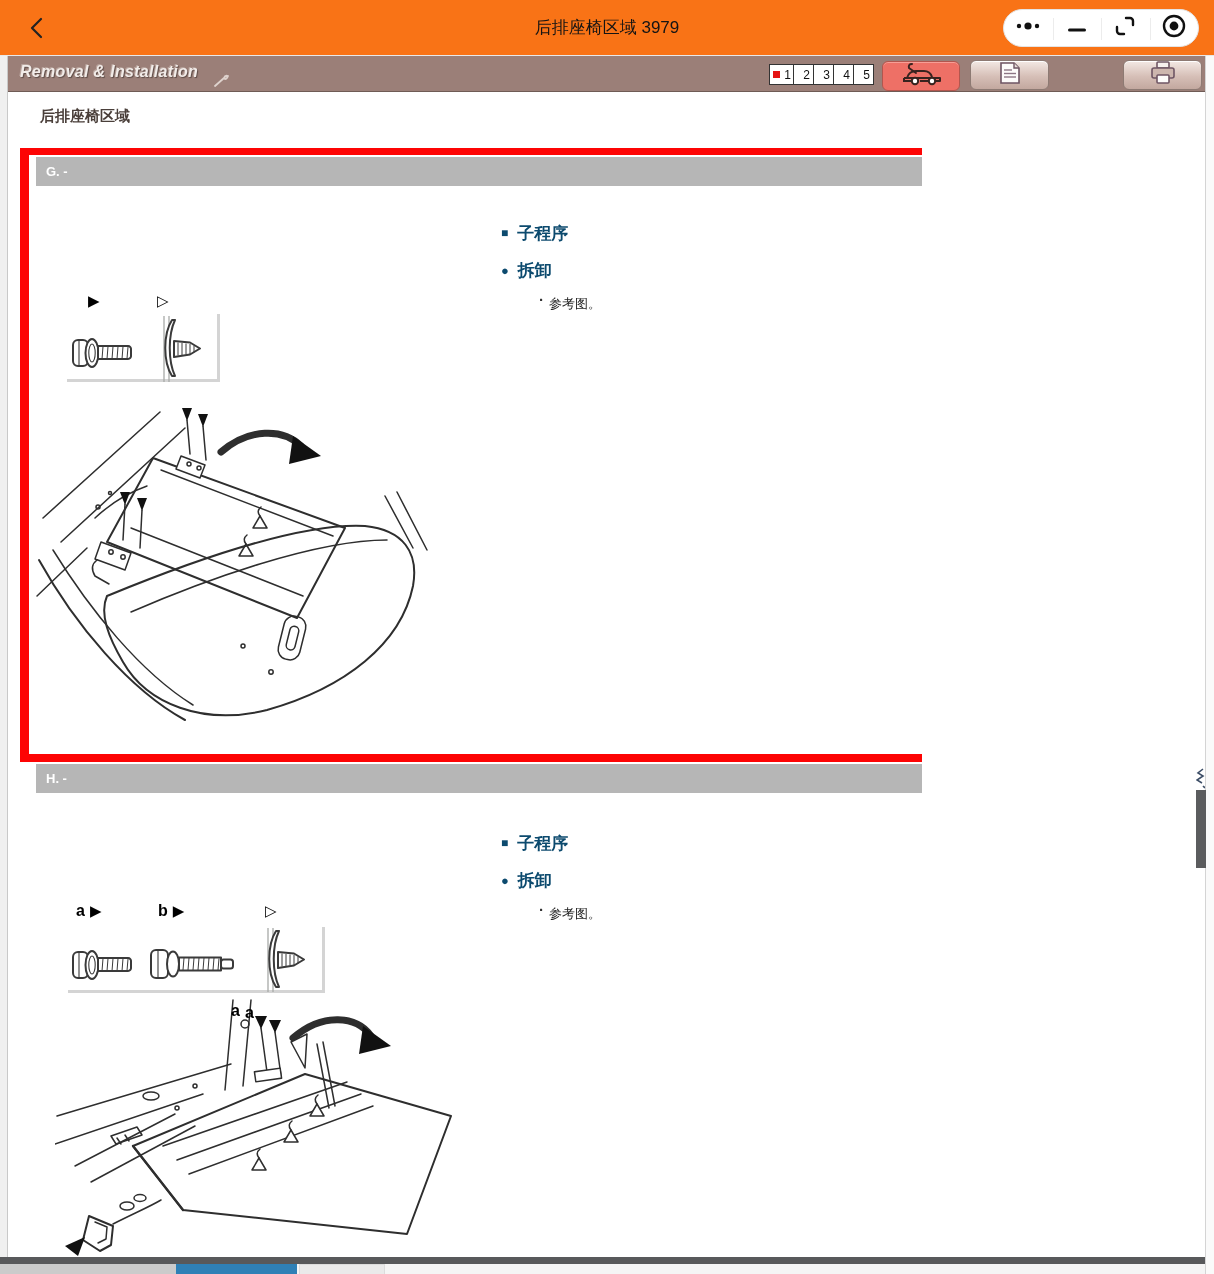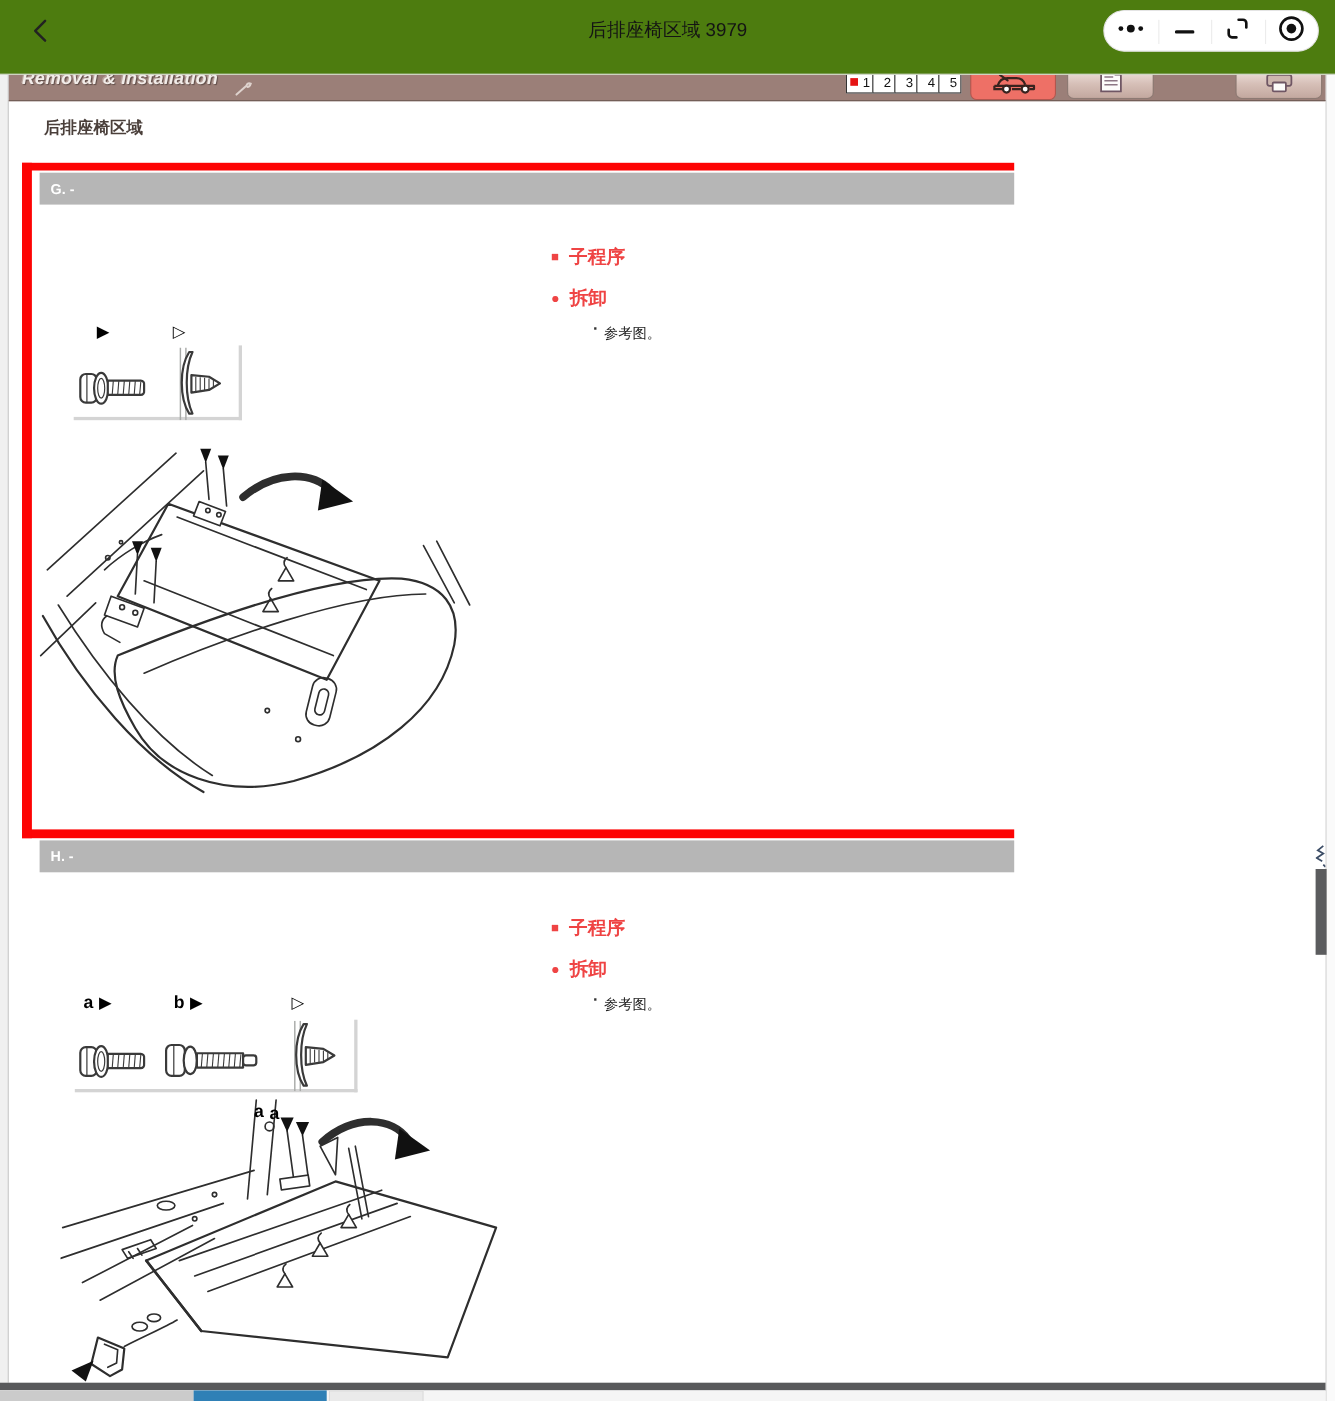--- a/index.html
+++ b/index.html
@@ -1,20 +1,20 @@
 <!DOCTYPE html>
 <html><head>
 <meta charset="utf-8">
 <style>
   * { margin:0; padding:0; box-sizing:border-box; }
   html,body { width:1214px; height:1274px; background:#fff; font-family:"Liberation Sans", sans-serif; }
   .app { position:relative; width:1214px; height:1274px; overflow:hidden; background:#fff; }
 
   
-  .titlebar { position:absolute; left:0; top:0; width:1214px; height:68px; background:#4d7c0f; border-bottom:1px solid #e9e9e9; z-index:30;padding-left:30px; }
+  .titlebar { position:absolute; left:0; top:0; width:1214px; height:56px; background:#f97316; border-bottom:1px solid #e9e9e9; z-index:30;padding-left:30px; }
   .back-btn { position:absolute; left:24px; top:14px; width:28px; height:28px; cursor:pointer; }
   .app-title { position:absolute; left:0; top:0; width:1214px; height:56px; line-height:56px; text-align:center; font-size:17px; font-weight:500; color:#141414; }
   .capsule { position:absolute; left:1003px; top:9px; width:196px; height:38px; border:1.5px solid #e4e4e4; border-radius:20px; background:#fff; display:flex; align-items:center; }
   .cap-seg { flex:1; height:100%; display:flex; align-items:center; justify-content:center; cursor:pointer; position:relative; }
   .cap-seg + .cap-seg::before { content:""; position:absolute; left:0; top:8px; height:22px; width:1px; background:#ececec; }
 
   
   .toolbar { position:absolute; left:8px; top:56px; width:1197px; height:36px; background:#9b7f78; border-bottom:1px solid #6f5b55; z-index:25; }
   .brand { position:absolute; left:12px; top:7px; font-size:16px; font-weight:700; font-style:italic; color:#f2ece9; letter-spacing:.3px; text-shadow:1px 1px 1px #5f4d48, -1px -1px 0 #b9a49d; }
   .brand-wrench { position:absolute; left:205px; top:18px; }
@@ -30,21 +30,21 @@
 
   
   .content-bg { position:absolute; left:8px; top:92px; width:1197px; height:1166px; background:#fff; z-index:1; }
   .breadcrumb { position:absolute; left:40px; top:107px; font-size:15px; font-weight:600; color:#4a3f3a; z-index:5; }
 
   .redbox { position:absolute; left:20px; top:148px; width:902px; height:614px; border-left:9px solid #fd0404; border-top:7px solid #fd0404; border-bottom:8px solid #fd0404; background:#fff; z-index:4; }
   .sec-header { position:absolute; left:36px; width:886px; height:29px; background:#b6b6b6; color:#fff; font-size:13px; font-weight:700; line-height:29px; padding-left:10px; z-index:6; }
   .sec-header.g { top:157px; }
   .sec-header.h { top:764px; }
 
-  .bullet1 { position:absolute; left:501px; font-size:17px; font-weight:700; color:#ef4444; z-index:6; }
+  .bullet1 { position:absolute; left:501px; font-size:17px; font-weight:700; color:#0c4a6e; z-index:6; }
   .bullet1 .mk { font-size:12px; vertical-align:2px; margin-right:9px; }
   .bullet2 .mk2 { font-size:13px; vertical-align:1px; margin-right:9px; }
   .note { position:absolute; left:539px; font-size:13px; color:#222; z-index:6; }
   .note .dot { font-weight:700; font-size:15px; vertical-align:3px; margin-right:5px; color:#333; }
 
   .legend-mk { position:absolute; font-size:15px; color:#000; z-index:6; }
   .legend-label { font-weight:700; font-size:16px; margin-right:5px; }
   .frame { position:absolute; border-right:3px solid #d4d4d4; border-bottom:3px solid #d4d4d4; z-index:5; }
   .fastener { position:absolute; z-index:6; }
   .diagram { position:absolute; z-index:5; }

